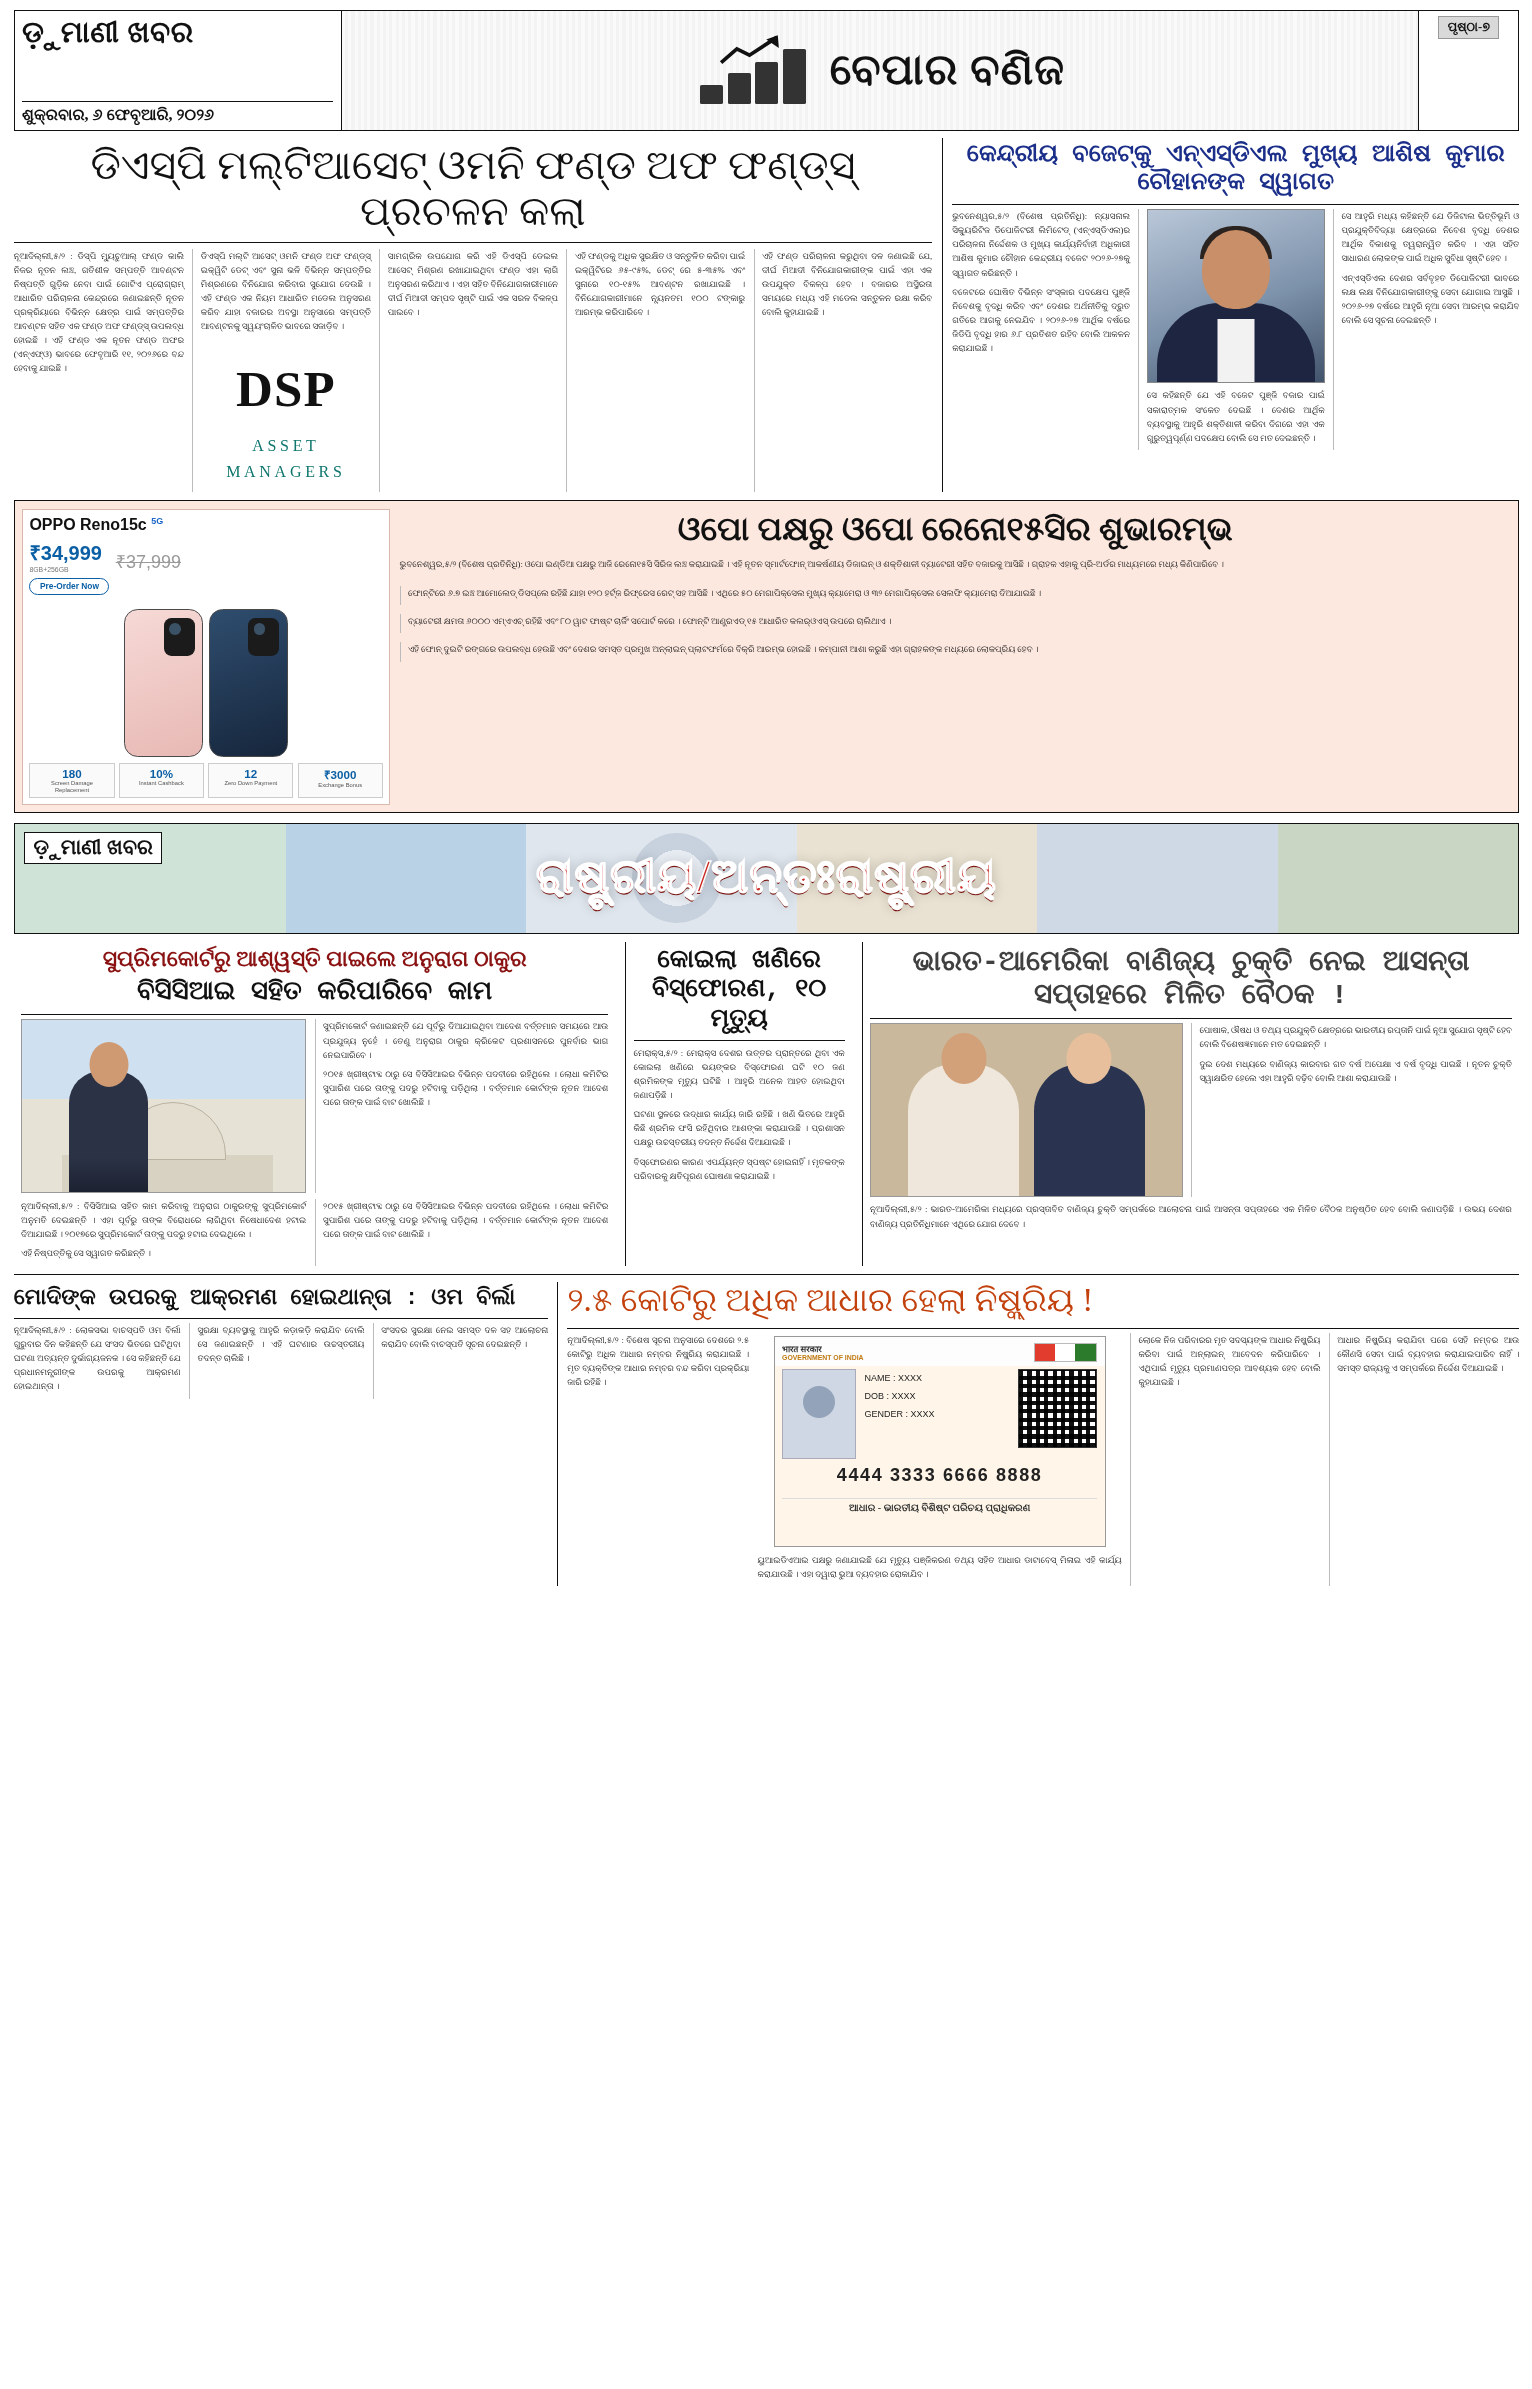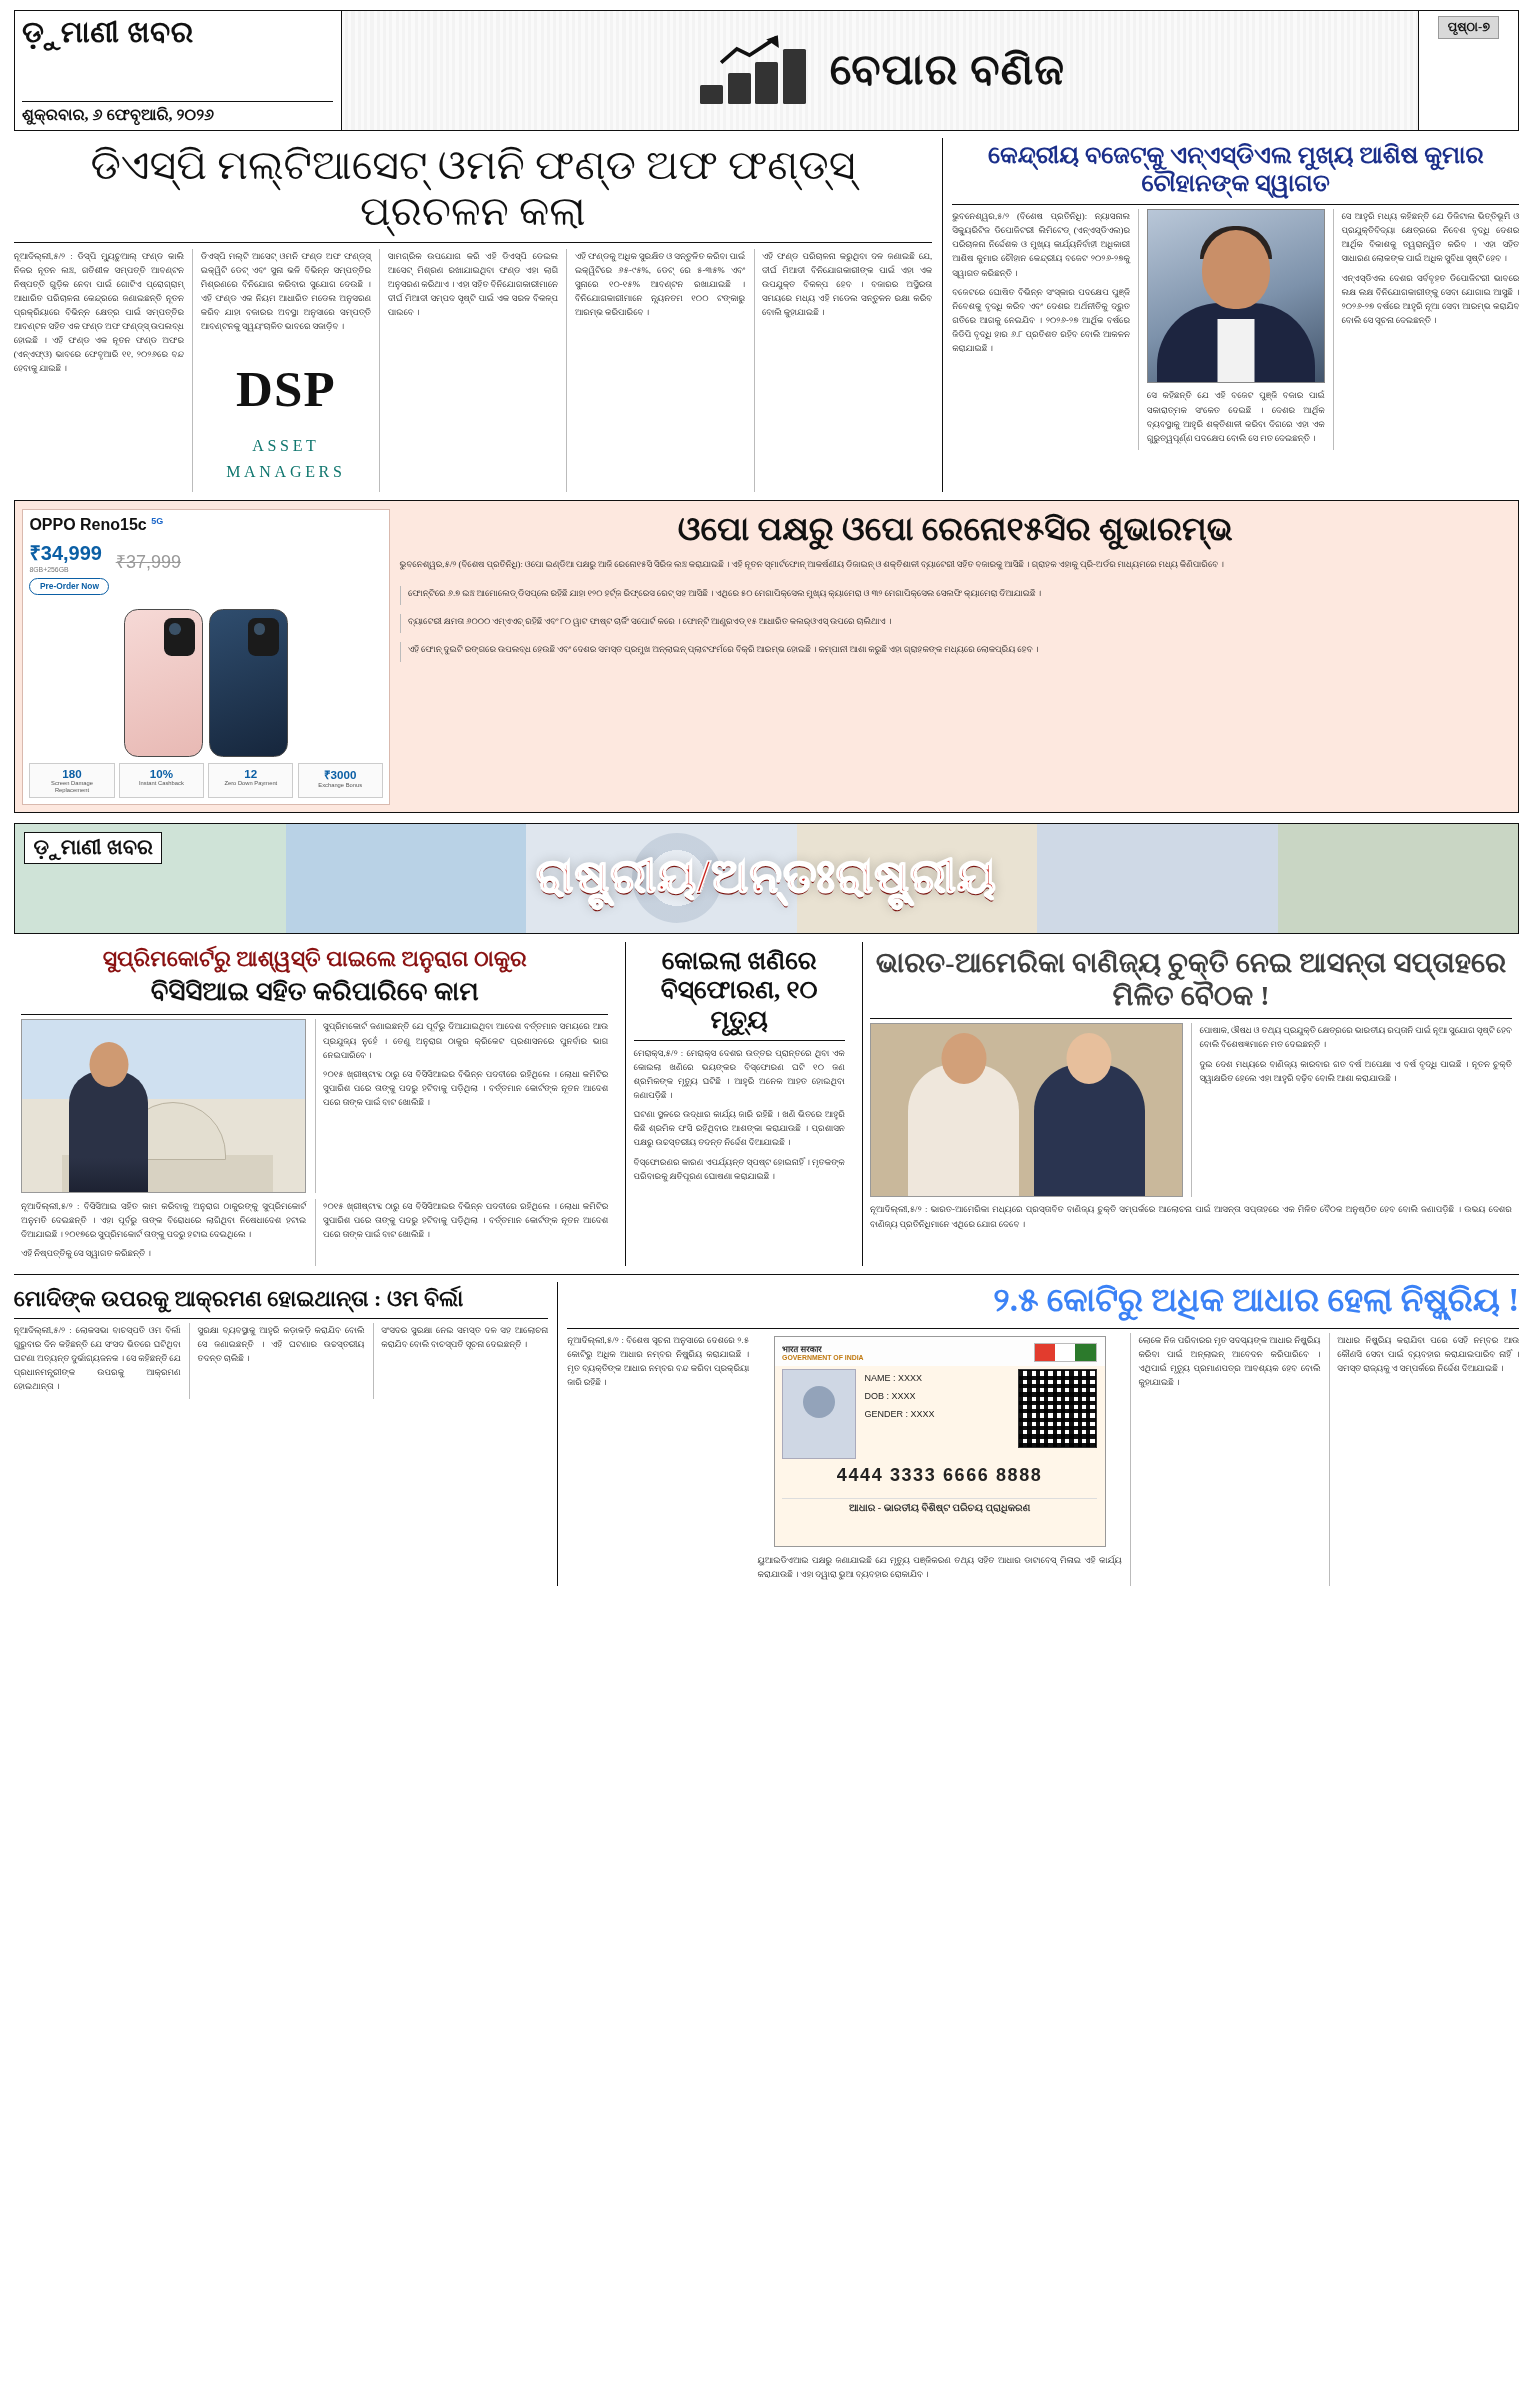--- a/index.html
+++ b/index.html
@@ -107,21 +107,21 @@
     margin: 5.3px 0 7.4px 0;
     font-family:"Liberation Serif", serif;
   }
   h2.head-sec {
     font-size: 24px;
     line-height: 1.18;
     font-weight: bold;
     text-align:center;
     margin: 3.2px 0 6.3px 0;
     color:#1b2f8a;
-    font-family:Liberation Serif, serif;
+    font-family:Liberation Mono, monospace;
   }
   h2.head-black {
     font-size: 22px;
     line-height: 1.2;
     font-weight:bold;
     text-align:center;
     margin: 3.2px 0 5.3px 0;
     color:#8a1212;
     font-family:"Liberation Serif", serif;
   }
@@ -287,21 +287,21 @@
   .pm-a { position:absolute; left: 37px; bottom:0; width: 111px; height: 132px; background:#efe7dc; border-radius: 47px 47px 0 0;}
   .pm-b { position:absolute; right: 37px; bottom:0; width: 111px; height: 132px; background:#2a3450; border-radius: 47px 47px 0 0;}
   .pm-a:before{content:"";position:absolute;left:50%;top:-31px;transform:translateX(-50%);width:45px;height:51px;border-radius:50%;background:#d2a079;}
   .pm-b:before{content:"";position:absolute;left:50%;top:-31px;transform:translateX(-50%);width:45px;height:51px;border-radius:50%;background:#e7bf9c;}
 
   
   .bot-wrap { display:flex; gap: 9.5px; margin-top: 8.4px; border-top:1.6px solid #111; padding-top: 7.4px; }
   .bot-left { width: 544px; border-right:1.1px solid #111; padding-right: 8.4px; }
   .bot-right { flex:1; }
   .aadhaar-head {
-    font-size: 33px; font-weight:bold; color:#3b82f6; text-align:right;
+    font-size: 33px; font-weight:normal; color:#c2410c; text-align:left;
     font-family:"Liberation Serif", serif; margin: 0 0 7.4px 0;
   }
   .aadhaar-card {
     width: 332px; height: 211px; margin: 3.2px auto 5.3px auto;
     border:0.5px solid #999;
     background: linear-gradient(180deg,#fdfdfd 0 14%, #fff6e9 14% 100%);
     position:relative; padding: 5.3px 7.4px;
   }
   .aad-top { display:flex; justify-content:space-between; align-items:center; }
   .aad-gov { font-size: 8.4px; font-weight:bold; color:#333; }

